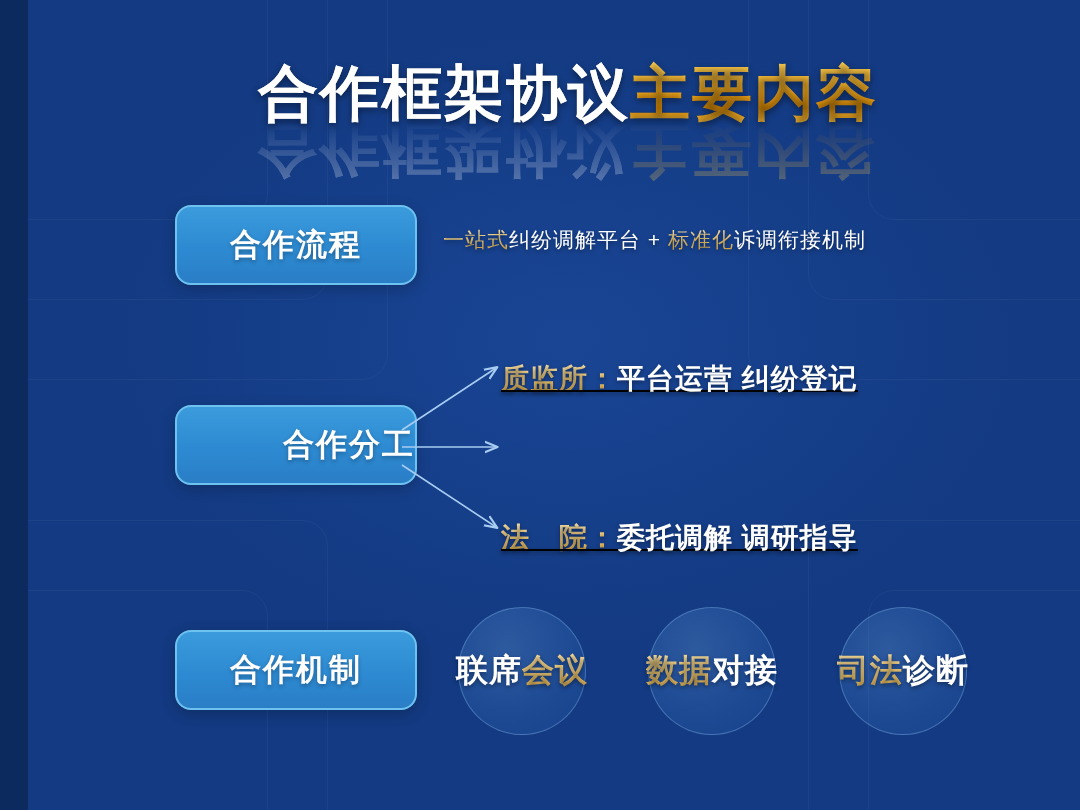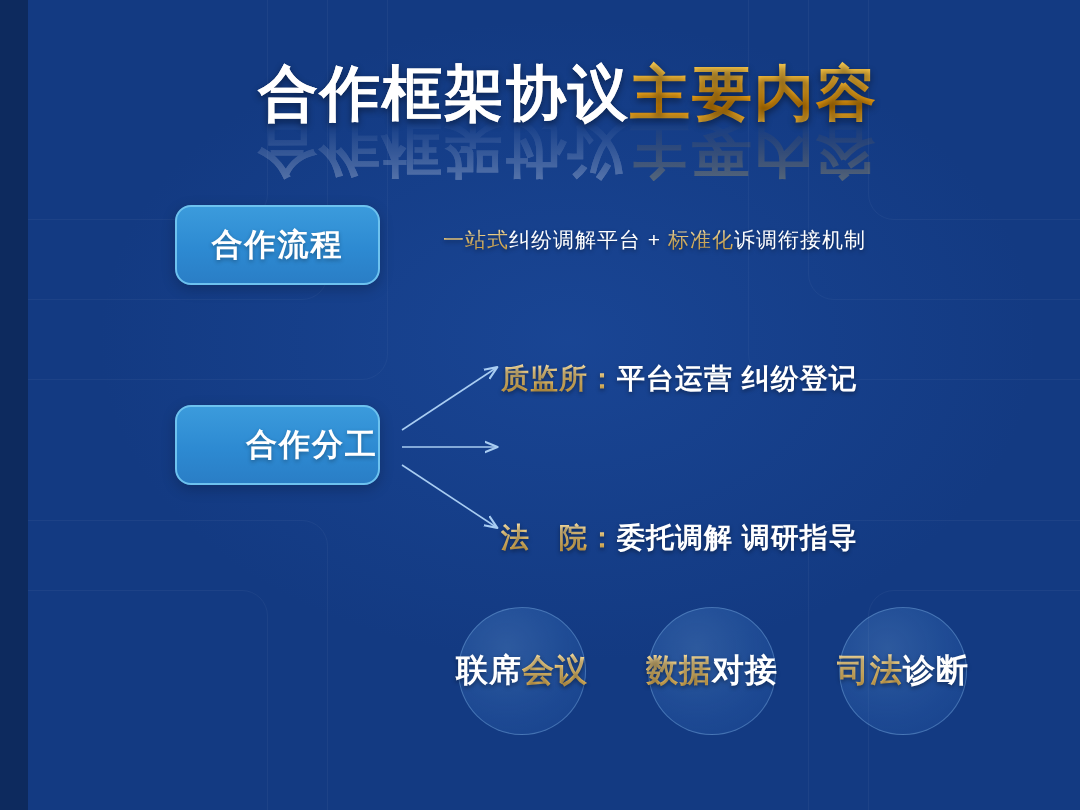--- a/index.html
+++ b/index.html
@@ -88,21 +88,21 @@
     opacity: 0.30;
     filter: blur(0.6px);
     -webkit-mask-image: linear-gradient(to top, rgba(0,0,0,0) 6%, rgba(0,0,0,0.85) 96%);
     mask-image: linear-gradient(to top, rgba(0,0,0,0) 6%, rgba(0,0,0,0.85) 96%);
     text-shadow: none;
   }
 
   
   .label-box {
     position: absolute;
-    width: 205px;
+    width: 242px;
     height: 80px;
     border-radius: 16px;
     background: linear-gradient(180deg, #3b9bdc 0%, #2d8ad2 55%, #2a7ec6 100%);
     border: 2px solid #6dc2ef;
     display: flex;
     align-items: center;
     justify-content: center;
     color: #ffffff;
     font-size: 31px;
     font-weight: 700;
@@ -128,20 +128,21 @@
 
   
   .div-row {
     position: absolute;
     left: 473px;
     font-size: 28px;
     font-weight: 700;
     letter-spacing: 1px;
     white-space: nowrap;
     text-shadow: 0 2px 4px rgba(0,0,0,0.40);
+    text-decoration: underline;
   }
   .div-row-1 { top: 360px; }
   .div-row-2 { top: 441px; }
   .div-row-3 { top: 519px; text-align: right; }
 
   .gold {
     color: #f6d584;
     background: linear-gradient(180deg, #ffe7ad 0%, #f5cf79 50%, #e0ad49 100%);
     -webkit-background-clip: text;
     background-clip: text;
@@ -230,20 +231,23 @@
     <path d="M14,130 L108,192" stroke="#a9cdf2" stroke-width="1.6" fill="none" marker-end="url(#ah)"></path>
   </svg>
 
   <div class="div-row div-row-1">
     <span class="gold">质监所：</span><span class="white">平台运营  纠纷登记</span>
   </div>
   <div class="div-row div-row-3">
     <span class="gold">法　院：</span><span class="white">委托调解  调研指导</span>
   </div>
 
+  <div class="label-box box-mech">
+    <span>合作机制</span>
+  </div>
 
   <div class="circle circle-1">
     <span class="gold"></span>
       <span class="white">联席</span>
       <span class="gold">会议</span>
   </div>
   <div class="circle circle-3">
     <span class="gold">司法</span>
       <span class="white">诊断</span>
       <span class="gold"></span>

